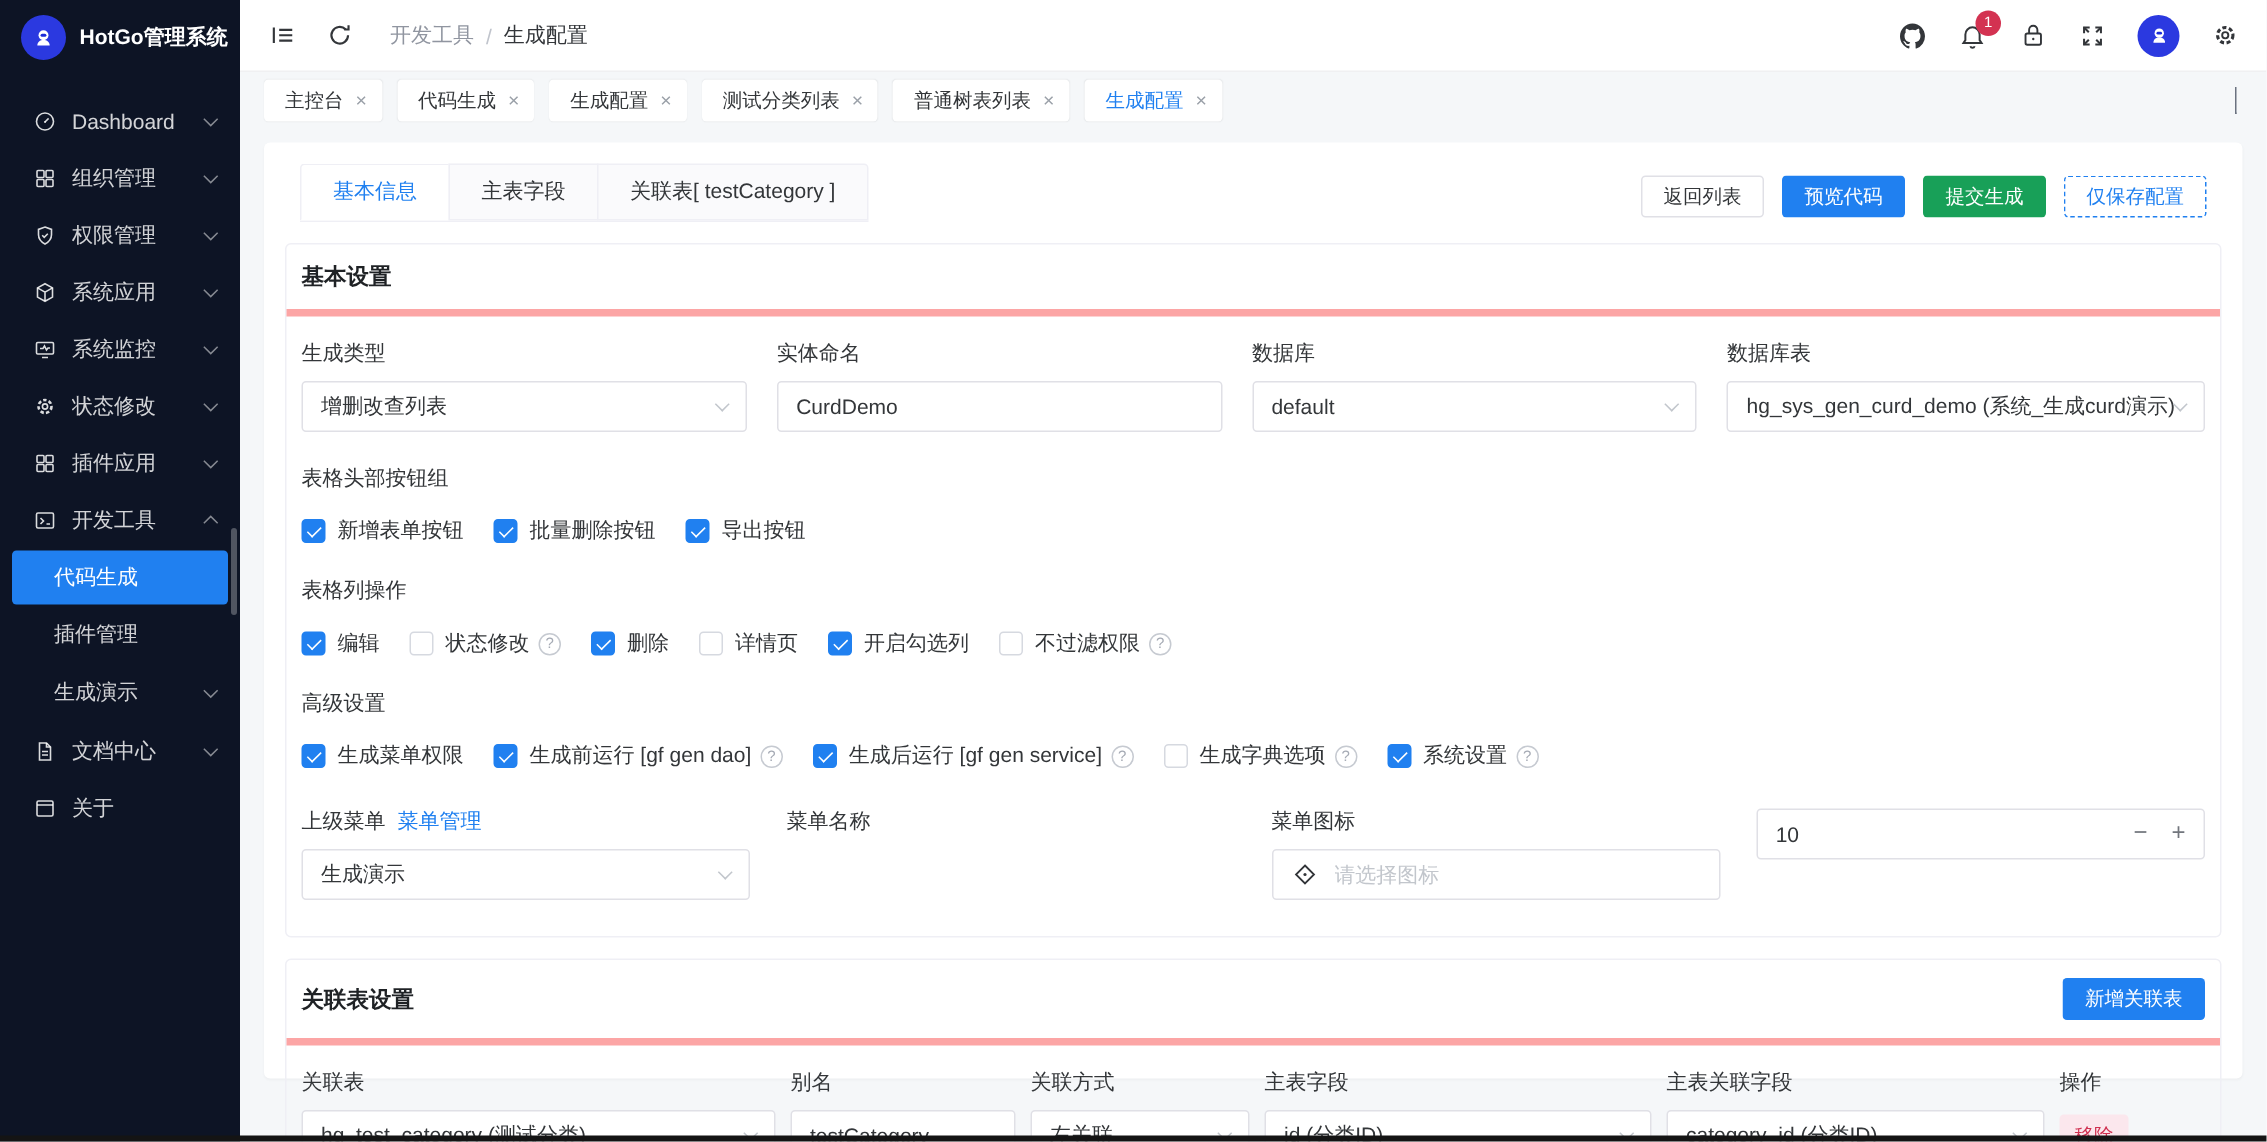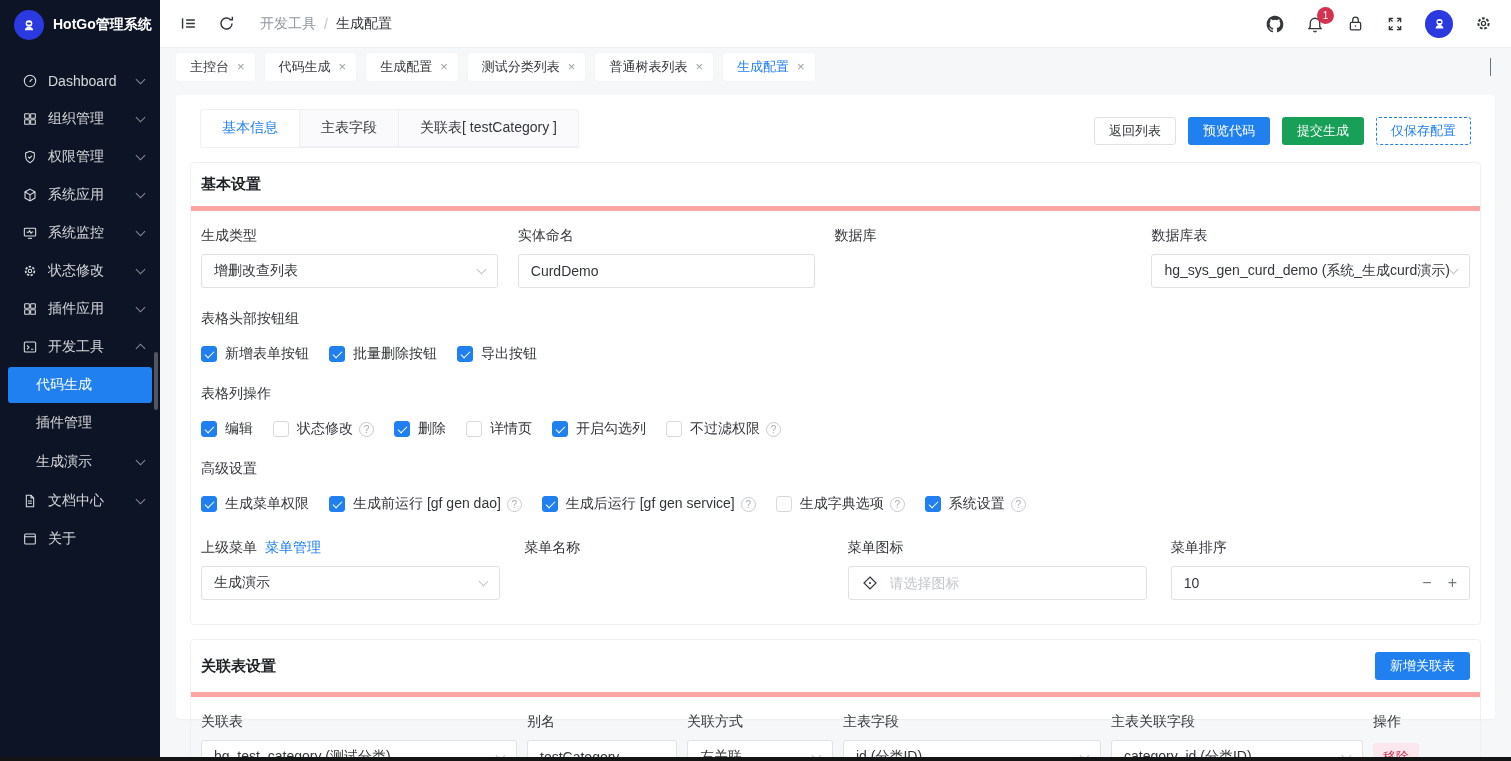--- a/index.html
+++ b/index.html
@@ -370,20 +370,24 @@
                 </div>
               </div>
               <div class="field">
                 <label class="field-label">实体命名</label>
                 <div class="control">
                   <input value="CurdDemo" style="">
                 </div>
               </div>
               <div class="field">
                 <label class="field-label">数据库</label>
+                <div class="control select">
+                  <span class="sel-text">default</span>
+                  <span class="chev"></span>
+                </div>
               </div>
               <div class="field">
                 <label class="field-label">数据库表</label>
                 <div class="control select">
                   <span class="sel-text">hg_sys_gen_curd_demo (系统_生成curd演示)</span>
                   <span class="chev"></span>
                 </div>
               </div>
             </div>
 
@@ -487,21 +491,20 @@
                   <span class="icon-prefix">
                       <svg width="18" height="18" viewBox="0 0 24 24" fill="none" stroke="currentColor" stroke-width="1.6">
                         <path d="M12 4l8 8-8 8-8-8z"></path>
                         <circle cx="12" cy="12" r="1.4" fill="currentColor" stroke="none"></circle>
                       </svg>
                     </span>
                   <input placeholder="请选择图标" style="">
                 </div>
               </div>
               <div class="field">
-                <label class="field-label">菜单排序</label>
                 <div class="control stepper">
                   <input value="10" style="">
                   <span class="step-btns">
                     <span>−</span>
                     <span>+</span>
                   </span>
                 </div>
               </div>
             </div>
 

